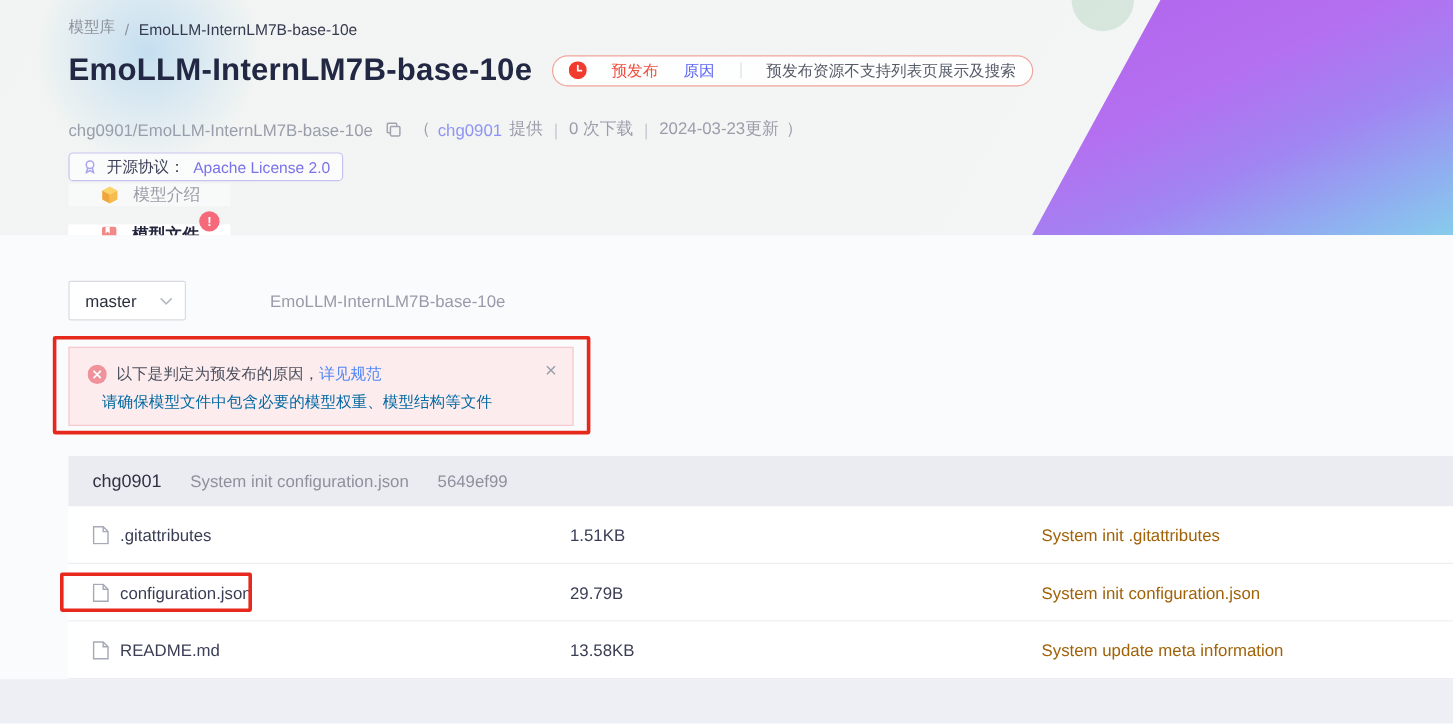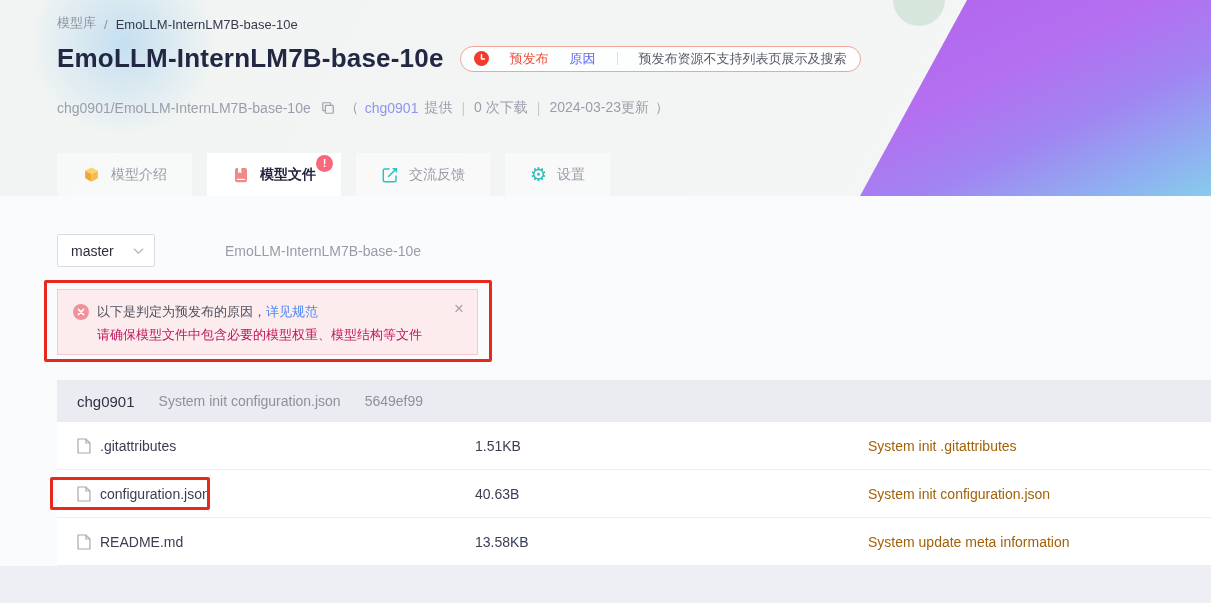--- a/index.html
+++ b/index.html
@@ -28,36 +28,36 @@
 
   .subtitle { margin-top:25px; display:flex; align-items:center; gap:6px; font-size:14px; color:#9a9eab; }
   .subtitle .lnk { color:#8f94f2; cursor:pointer; }
   .subtitle .sep { color:#c6c9d2; margin:0 3px; }
   .copy-ic { display:inline-flex; margin:0 4px; cursor:pointer; }
 
   .license-pill { margin-top:10px; display:inline-flex; align-items:center; gap:7px; height:24px; padding:0 10px; border:1px solid #c7c3f0; border-radius:4px; background:rgba(255,255,255,.65); font-size:13px; }
   .license-pill .pfx { color:#3c4058; }
   .license-pill .val { color:#7a72e8; cursor:pointer; }
 
-  .tabs { position:absolute; left:57px; bottom:0; display:flex; gap:15px; height:43px; z-index:3; }
+  .tabs { position:absolute; left:57px; bottom:0; display:flex; gap:15px; height:43px; z-index:3;flex-direction:column; }
   .tab { display:flex; align-items:center; gap:10px; padding:0 25px; font-size:14px; color:#9a9da8; background:rgba(255,255,255,.45); cursor:pointer; }
   .tab.active { background:#ffffff; color:#23263c; font-weight:bold; }
   .tab .tlabel { position:relative; white-space:nowrap; }
   .tab-badge { position:absolute; top:-11px; right:-17px; width:17px; height:17px; border-radius:50%; background:#f5697a; color:#fff; font-size:11px; font-weight:bold; display:flex; align-items:center; justify-content:center; }
 
   
   .main { position:relative; width:100%; height:407px; background:#fafbfd; }
   .branch-row { display:flex; align-items:center; padding:38px 0 0 57px;gap:44px; }
   .branch-select { width:98px; height:33px; background:#fff; border:1px solid #d9dbe1; border-radius:2px; display:flex; align-items:center; justify-content:space-between; padding:0 10px 0 13px; font-size:14px; color:#2b2e3d; cursor:pointer; }
   .branch-repo { margin-left:26px; font-size:14px; color:#989caa; }
 
   .alert { margin:22px 0 0 57px; width:421px; height:66px; background:#fdecee; border:1px solid #f6c9cd; border-radius:0; position:relative; padding:11px 30px 0 15px; }
   .alert-line1 { display:flex; align-items:center; gap:8px; font-size:13px; color:#4c505e; line-height:21px; }
   .alert-line1 .rule-link { color:#4f86f7; cursor:pointer; }
-  .alert-line2 { font-size:13px; color:#be185d; line-height:21px; margin:2px 0 0 24px; }
+  .alert-line2 { font-size:13px; color:#0369a1; line-height:21px; margin:2px 0 0 12px; }
   .alert-close { position:absolute; top:12px; right:13px; font-size:17px; color:#9ca0ac; cursor:pointer; line-height:14px; }
 
   .file-table { margin:25px 0 0 57px; width:calc(100% - 57px); }
   .commit-bar { height:42px; background:#ebecf1; display:flex; align-items:center; padding-left:20px; gap:24px; }
   .commit-author { font-size:15px; color:#2f3242; font-weight:500; }
   .commit-msg, .commit-hash { font-size:14px; color:#8e919c; }
   .frow { height:48px; background:#fff; border-bottom:1px solid #ecedf0; display:flex; align-items:center; }
   .col-name { width:418px; display:flex; align-items:center; gap:9px; padding-left:20px; font-size:14px; color:#3a3e55; cursor:pointer; }
   .col-size { width:393px; font-size:14px; color:#3a3e55; }
   .col-desc { flex:1; font-size:14px; color:#a16207; }
@@ -115,20 +115,30 @@
         <span>（</span>
           <span class="lnk">chg0901</span>
         <span>提供</span>
         <span class="sep">|</span>
         <span>0 次下载</span>
         <span class="sep">|</span>
         <span>2024-03-23更新</span>
         <span>）</span>
       </div>
 
+      <div class="license-pill">
+        <span>
+          <svg width="14" height="14" viewBox="0 0 16 16" fill="none" stroke="#a9a4ee" stroke-width="1.4">
+              <circle cx="8" cy="6" r="3.6"></circle>
+              <path d="M5.8 9.2L4.6 13.4l3.4-1.8 3.4 1.8-1.2-4.2"></path>
+            </svg>
+        </span>
+        <span class="pfx">开源协议：</span>
+        <span class="val">Apache License 2.0</span>
+      </div>
     </div>
 
     <div class="tabs">
       <div class="tab">
         <span>
           <svg width="19" height="19" viewBox="0 0 24 24">
               <polygon points="12,3 20,7.2 12,11.4 4,7.2" fill="#fbd36b"></polygon>
               <polygon points="4,7.2 12,11.4 12,21 4,16.8" fill="#f0a63a"></polygon>
               <polygon points="20,7.2 12,11.4 12,21 20,16.8" fill="#f7bb4e"></polygon>
             </svg>
@@ -213,21 +223,21 @@
       <div class="frow">
         <div class="col-name">
           <span>
               <svg width="14" height="16" viewBox="0 0 14 16" fill="none" stroke="#a6aab6" stroke-width="1.2">
                 <path d="M1 1h8l4 4v10H1z"></path>
                 <path d="M9 1v4h4"></path>
               </svg>
             </span>
           <span>configuration.json</span>
         </div>
-        <div class="col-size">40.63B</div>
+        <div class="col-size">29.79B</div>
         <div class="col-desc">System init configuration.json</div>
       </div>
 
       <div class="frow">
         <div class="col-name">
           <span>
               <svg width="14" height="16" viewBox="0 0 14 16" fill="none" stroke="#a6aab6" stroke-width="1.2">
                 <path d="M1 1h8l4 4v10H1z"></path>
                 <path d="M9 1v4h4"></path>
               </svg>

